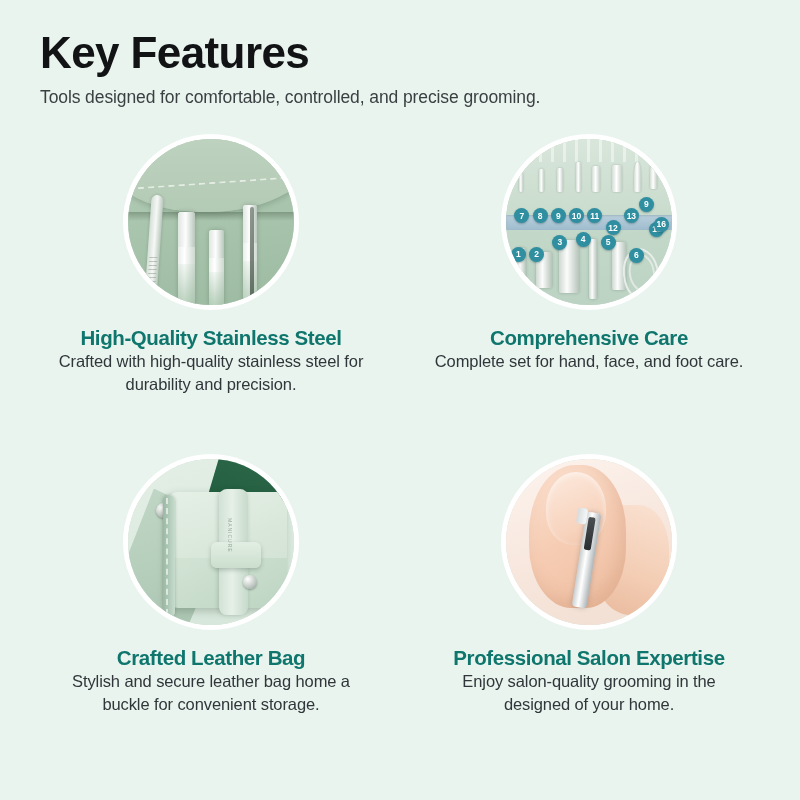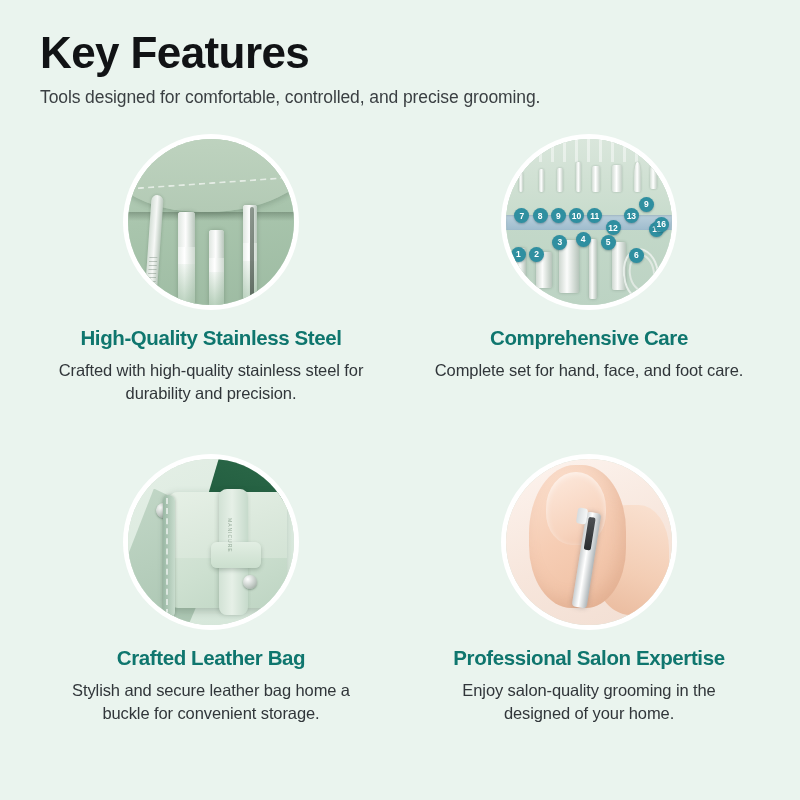--- a/index.html
+++ b/index.html
@@ -87,21 +87,20 @@
   .feature-title {
     margin-top: 16px;
     font-size: 20.5px;
     font-weight: 700;
     letter-spacing: -0.4px;
     color: #0f766e;
     line-height: 1.2;
   }
 
   .feature-desc {
-    margin-top: 9px;
     font-size: 16.5px;
     font-weight: 400;
     line-height: 1.38;
     color: #31363a;
     max-width: 320px;
     letter-spacing: -0.1px;
   }
 
   
   .art1 { position: absolute; inset: 0; background:

